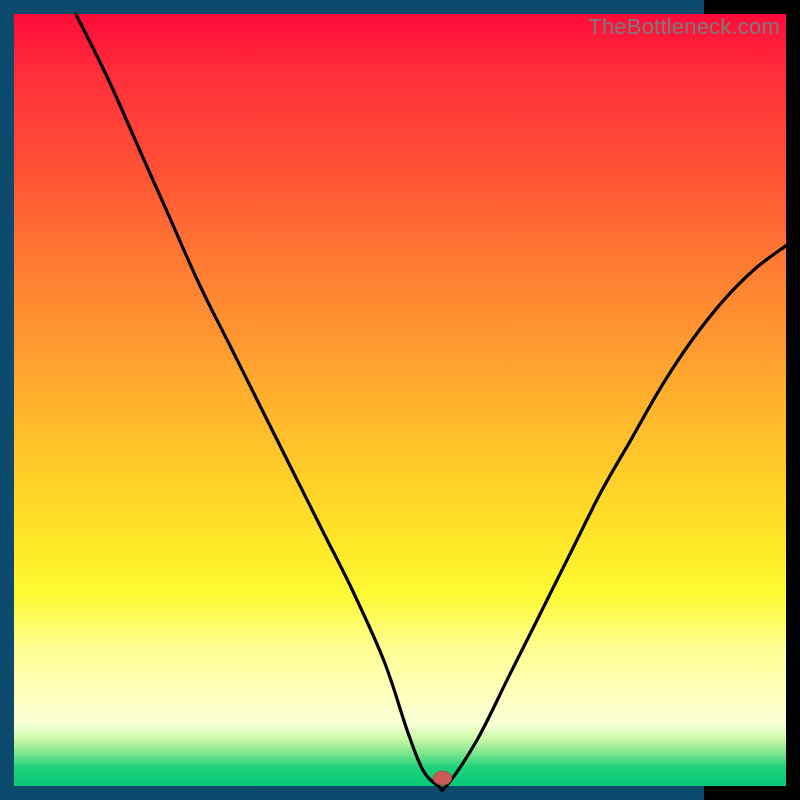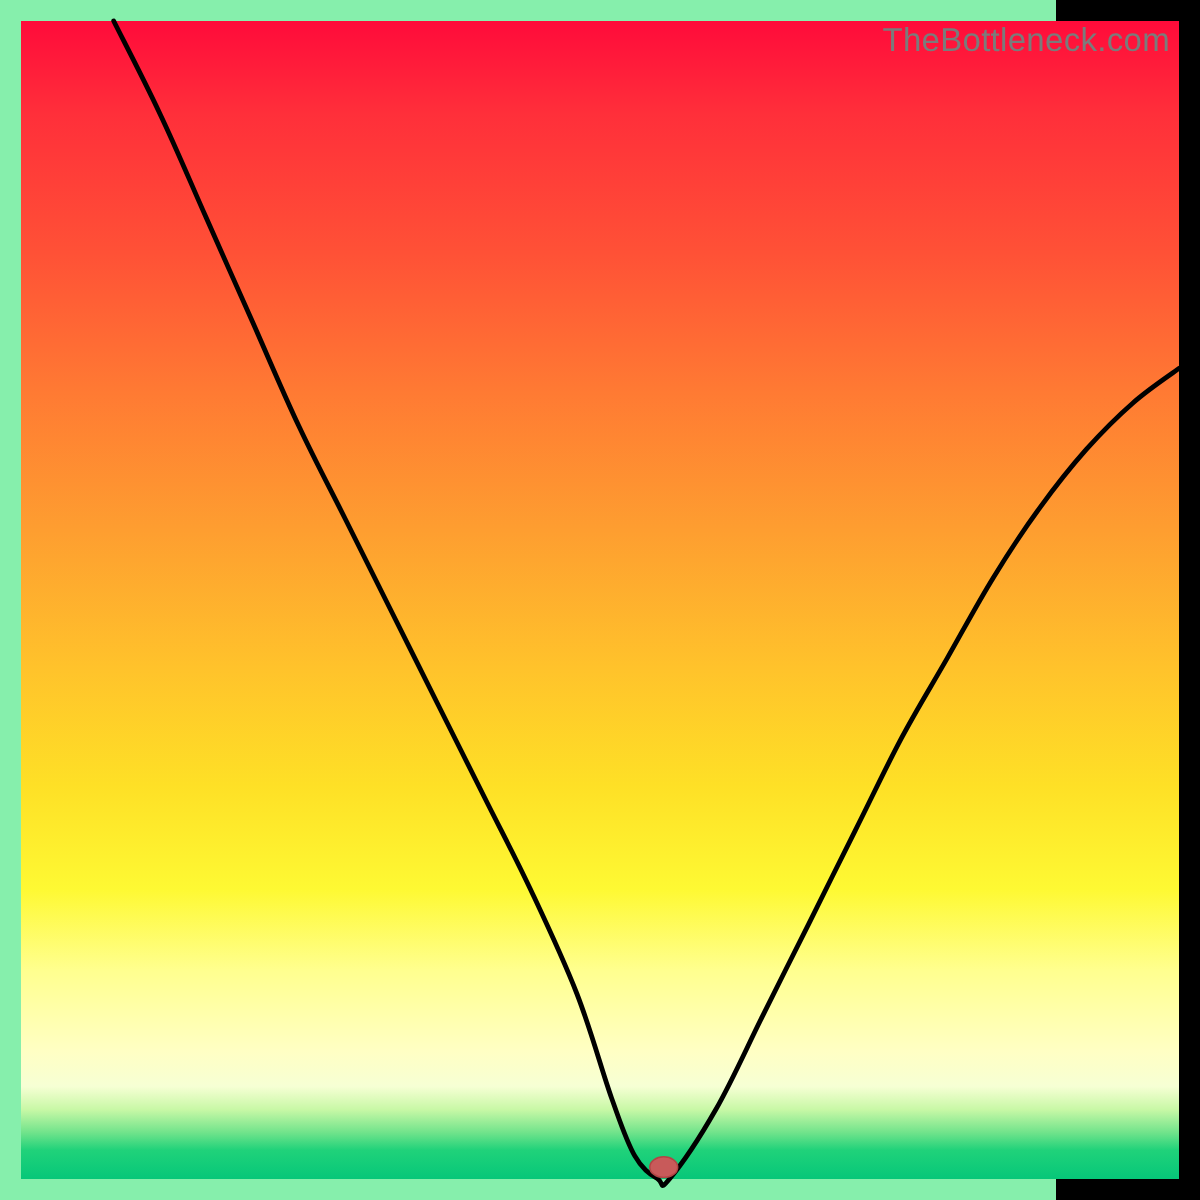--- a/index.html
+++ b/index.html
@@ -8,21 +8,21 @@
     width: 800px;
     height: 800px;
     background: #000;
     font-family: Arial, Helvetica, sans-serif;
     overflow: hidden;
   }
   .frame {
     position: relative;
     width: 704px;
     height: 800px;
-    background: #86efac;
+    background: #0c4a6e;
   }
   .plot {
     position: absolute;
     left: 14px;
     top: 14px;
     width: 772px;
     height: 772px;
     
     background: linear-gradient(
       to bottom,

